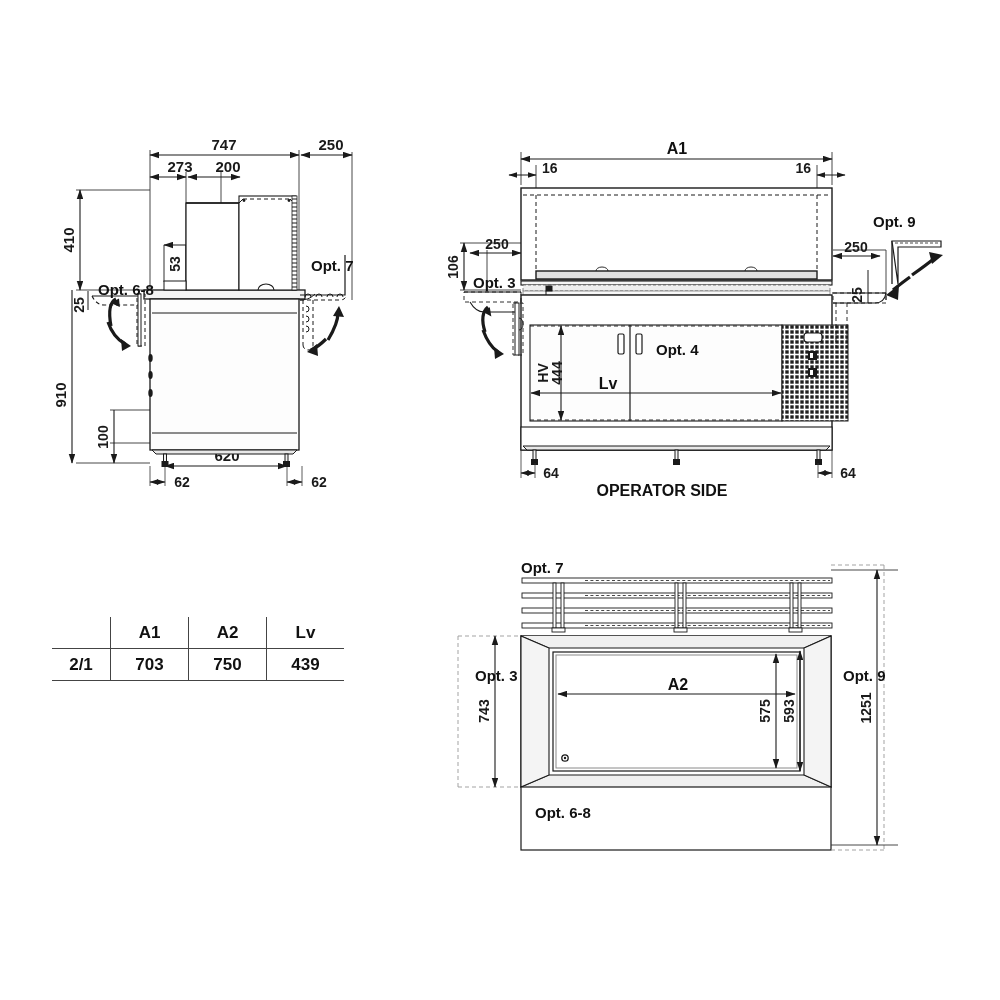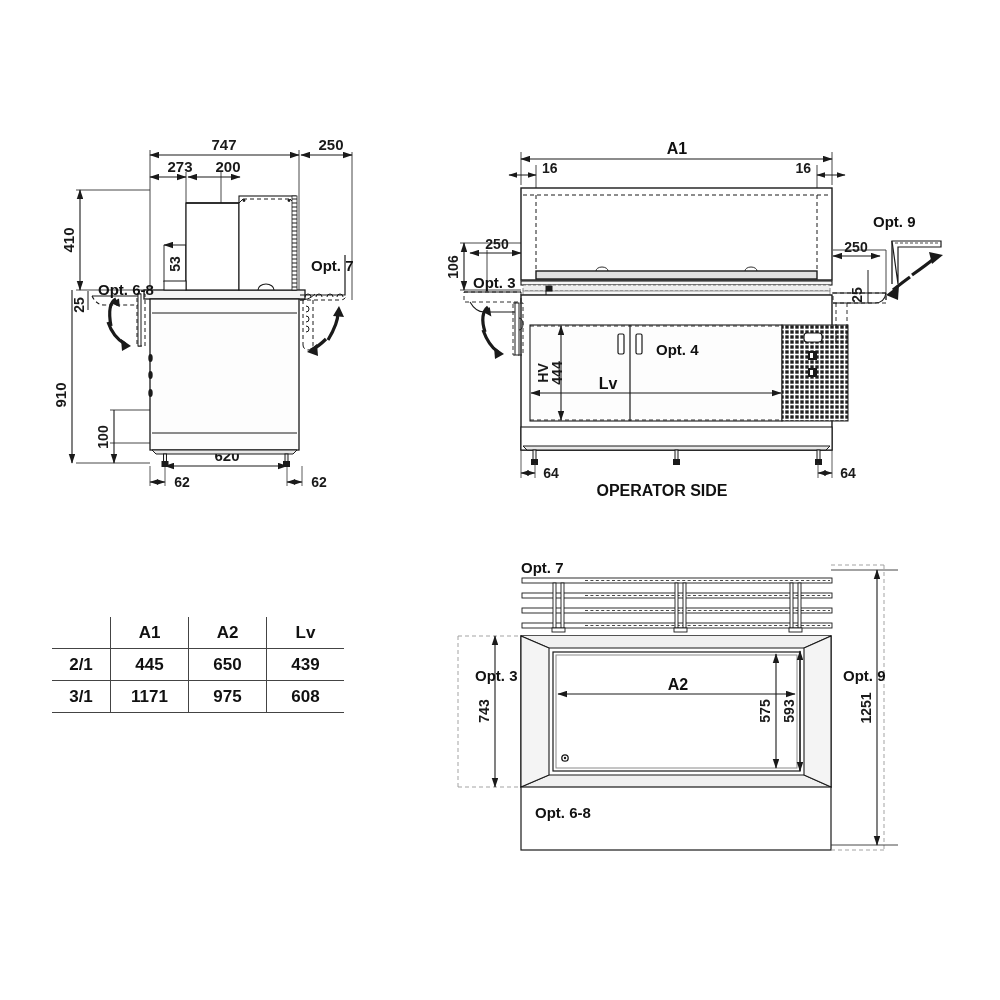--- a/index.html
+++ b/index.html
@@ -498,26 +498,20 @@
     <tr>
       <th class="firstcol hdr vline"></th>
       <th class="cellpad hdr vline">A1</th>
       <th class="cellpad hdr vline">A2</th>
       <th class="cellpad hdr">Lv</th>
     </tr>
   </thead>
   <tbody>
     <tr>
       <td class="firstcol rowline vline">2/1</td>
-      <td class="cellpad rowline vline">445</td>
-      <td class="cellpad rowline vline">650</td>
+      <td class="cellpad rowline vline">703</td>
+      <td class="cellpad rowline vline">750</td>
       <td class="cellpad rowline">439</td>
-    </tr>
-    <tr>
-      <td class="firstcol rowline vline">3/1</td>
-      <td class="cellpad rowline vline">1171</td>
-      <td class="cellpad rowline vline">975</td>
-      <td class="cellpad rowline">608</td>
     </tr>
   </tbody>
 </table>
 
 </div>
 
 </body></html>

